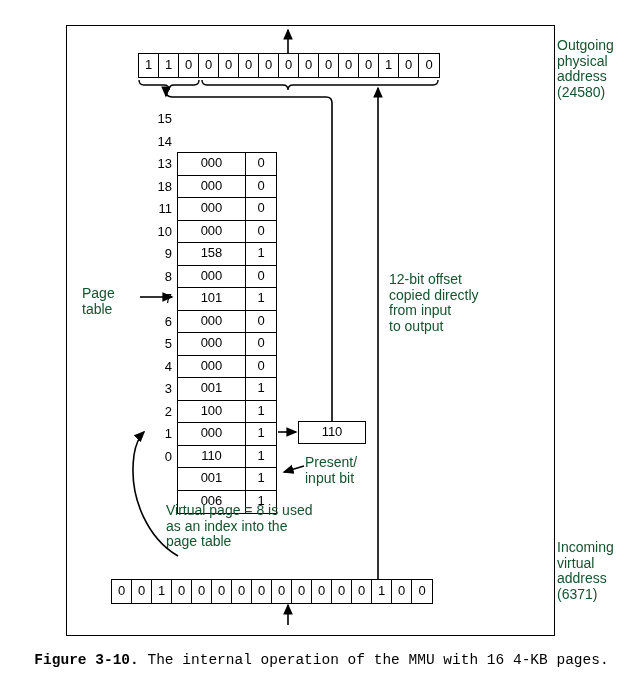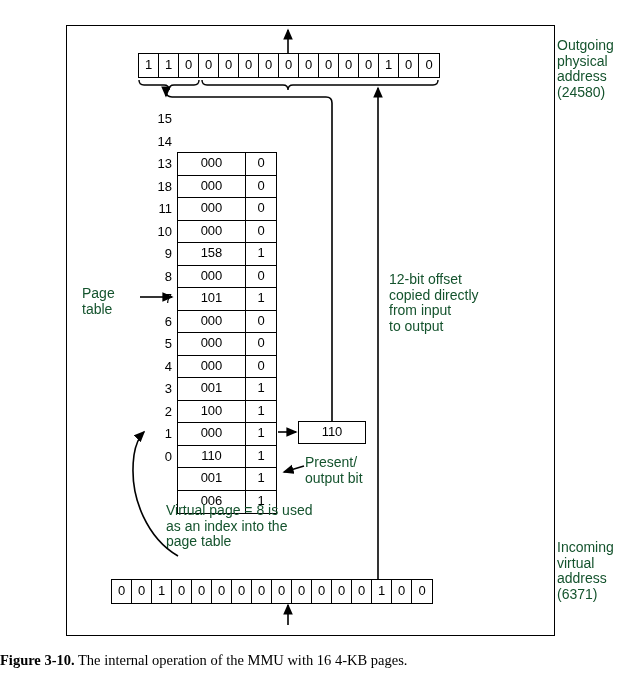--- a/index.html
+++ b/index.html
@@ -115,22 +115,22 @@
   #incoming-label{left:557px;top:540px;width:84px;}
   #offset-label{left:389px;top:272px;width:110px;}
   #present-label{left:305px;top:455px;width:84px;}
   #index-note-label{left:166px;top:503px;width:200px;}
 
   
   #caption{
     position:absolute;
     left:0;top:652px;
     width:643px;
-    text-align:left;
-    font-family:Liberation Serif, serif;
+    text-align:center;
+    font-family:Liberation Mono, monospace;
     font-size:14.5px;
     color:#000;
   }
   #caption b{font-weight:bold;}
 
   
   #vector-layer{
     position:absolute;left:0;top:0;
     width:643px;height:696px;
     pointer-events:none;
@@ -278,21 +278,21 @@
 virtual
 address
 (6371)</div>
 
 <div class="label" id="offset-label">12-bit offset
 copied directly
 from input
 to output</div>
 
 <div class="label" id="present-label">Present/
-output bit</div>
+input bit</div>
 
 <div class="label" id="index-note-label">Virtual page = 8 is used
 as an index into the
 page table</div>
 
 <div id="caption">
   <b>Figure 3-10.</b><span> The internal operation of the MMU with 16 4-KB pages.</span>
 </div>
 
 <svg id="vector-layer" viewBox="0 0 643 696">

